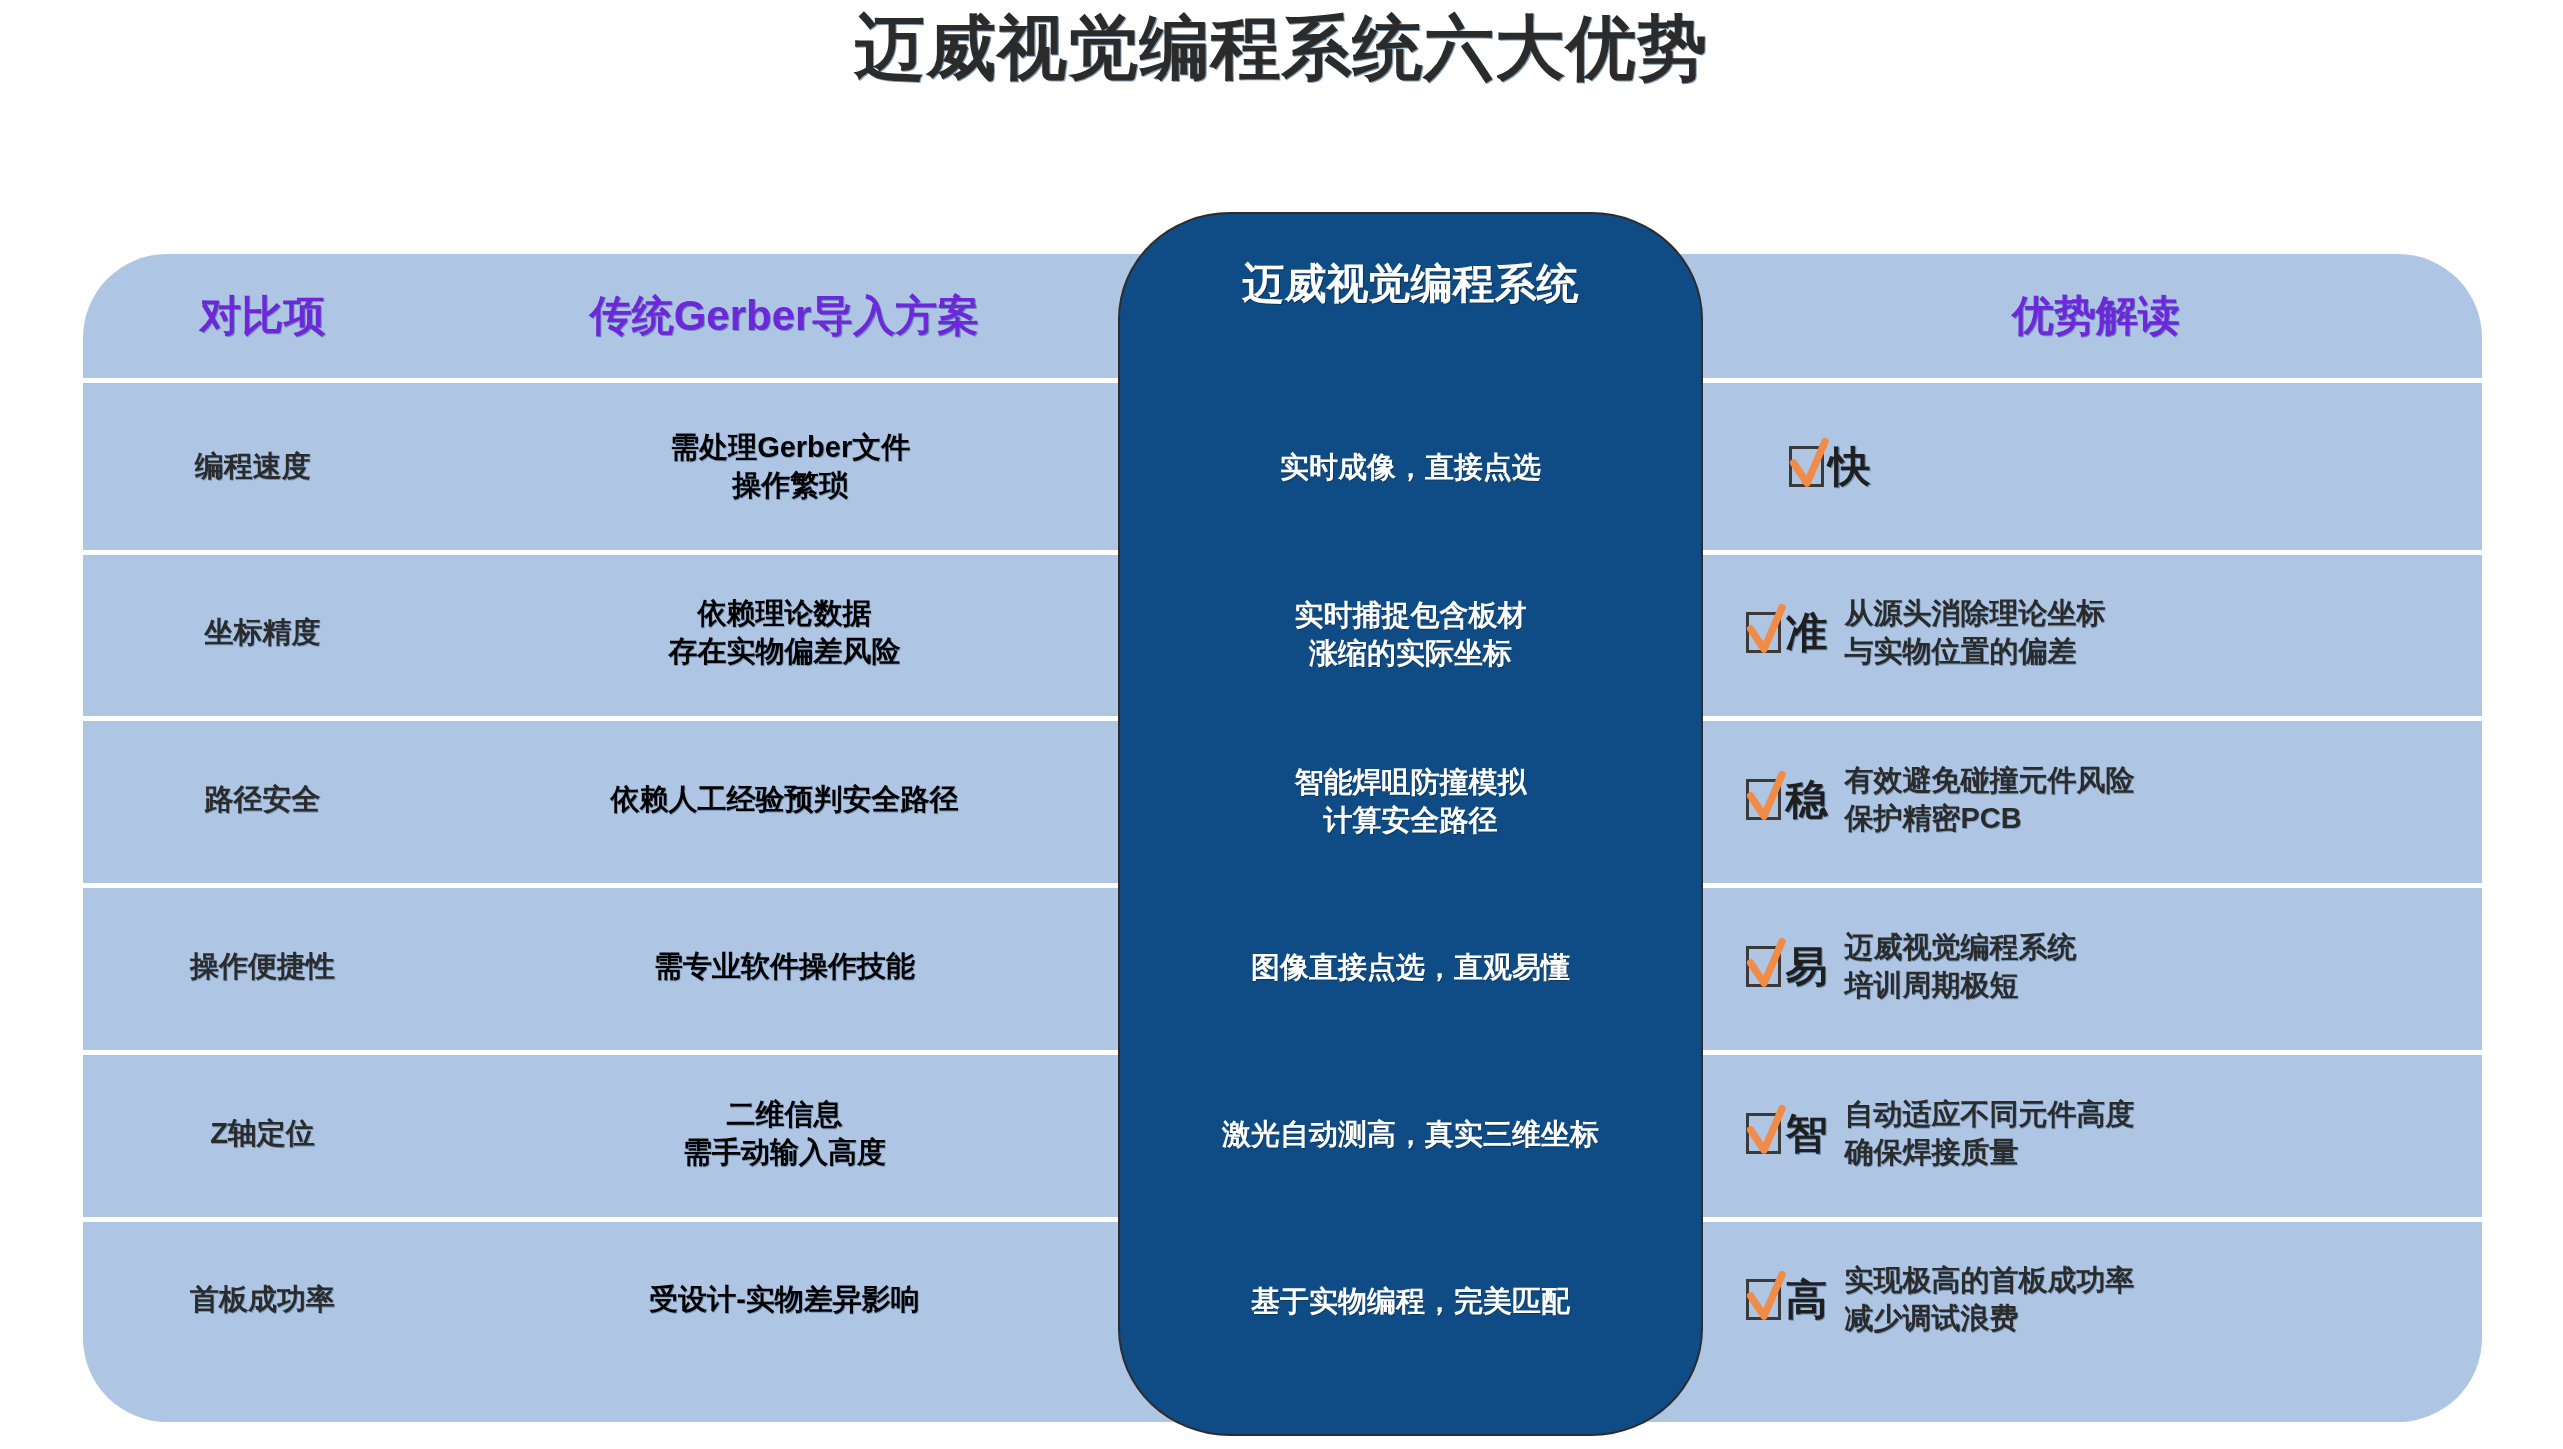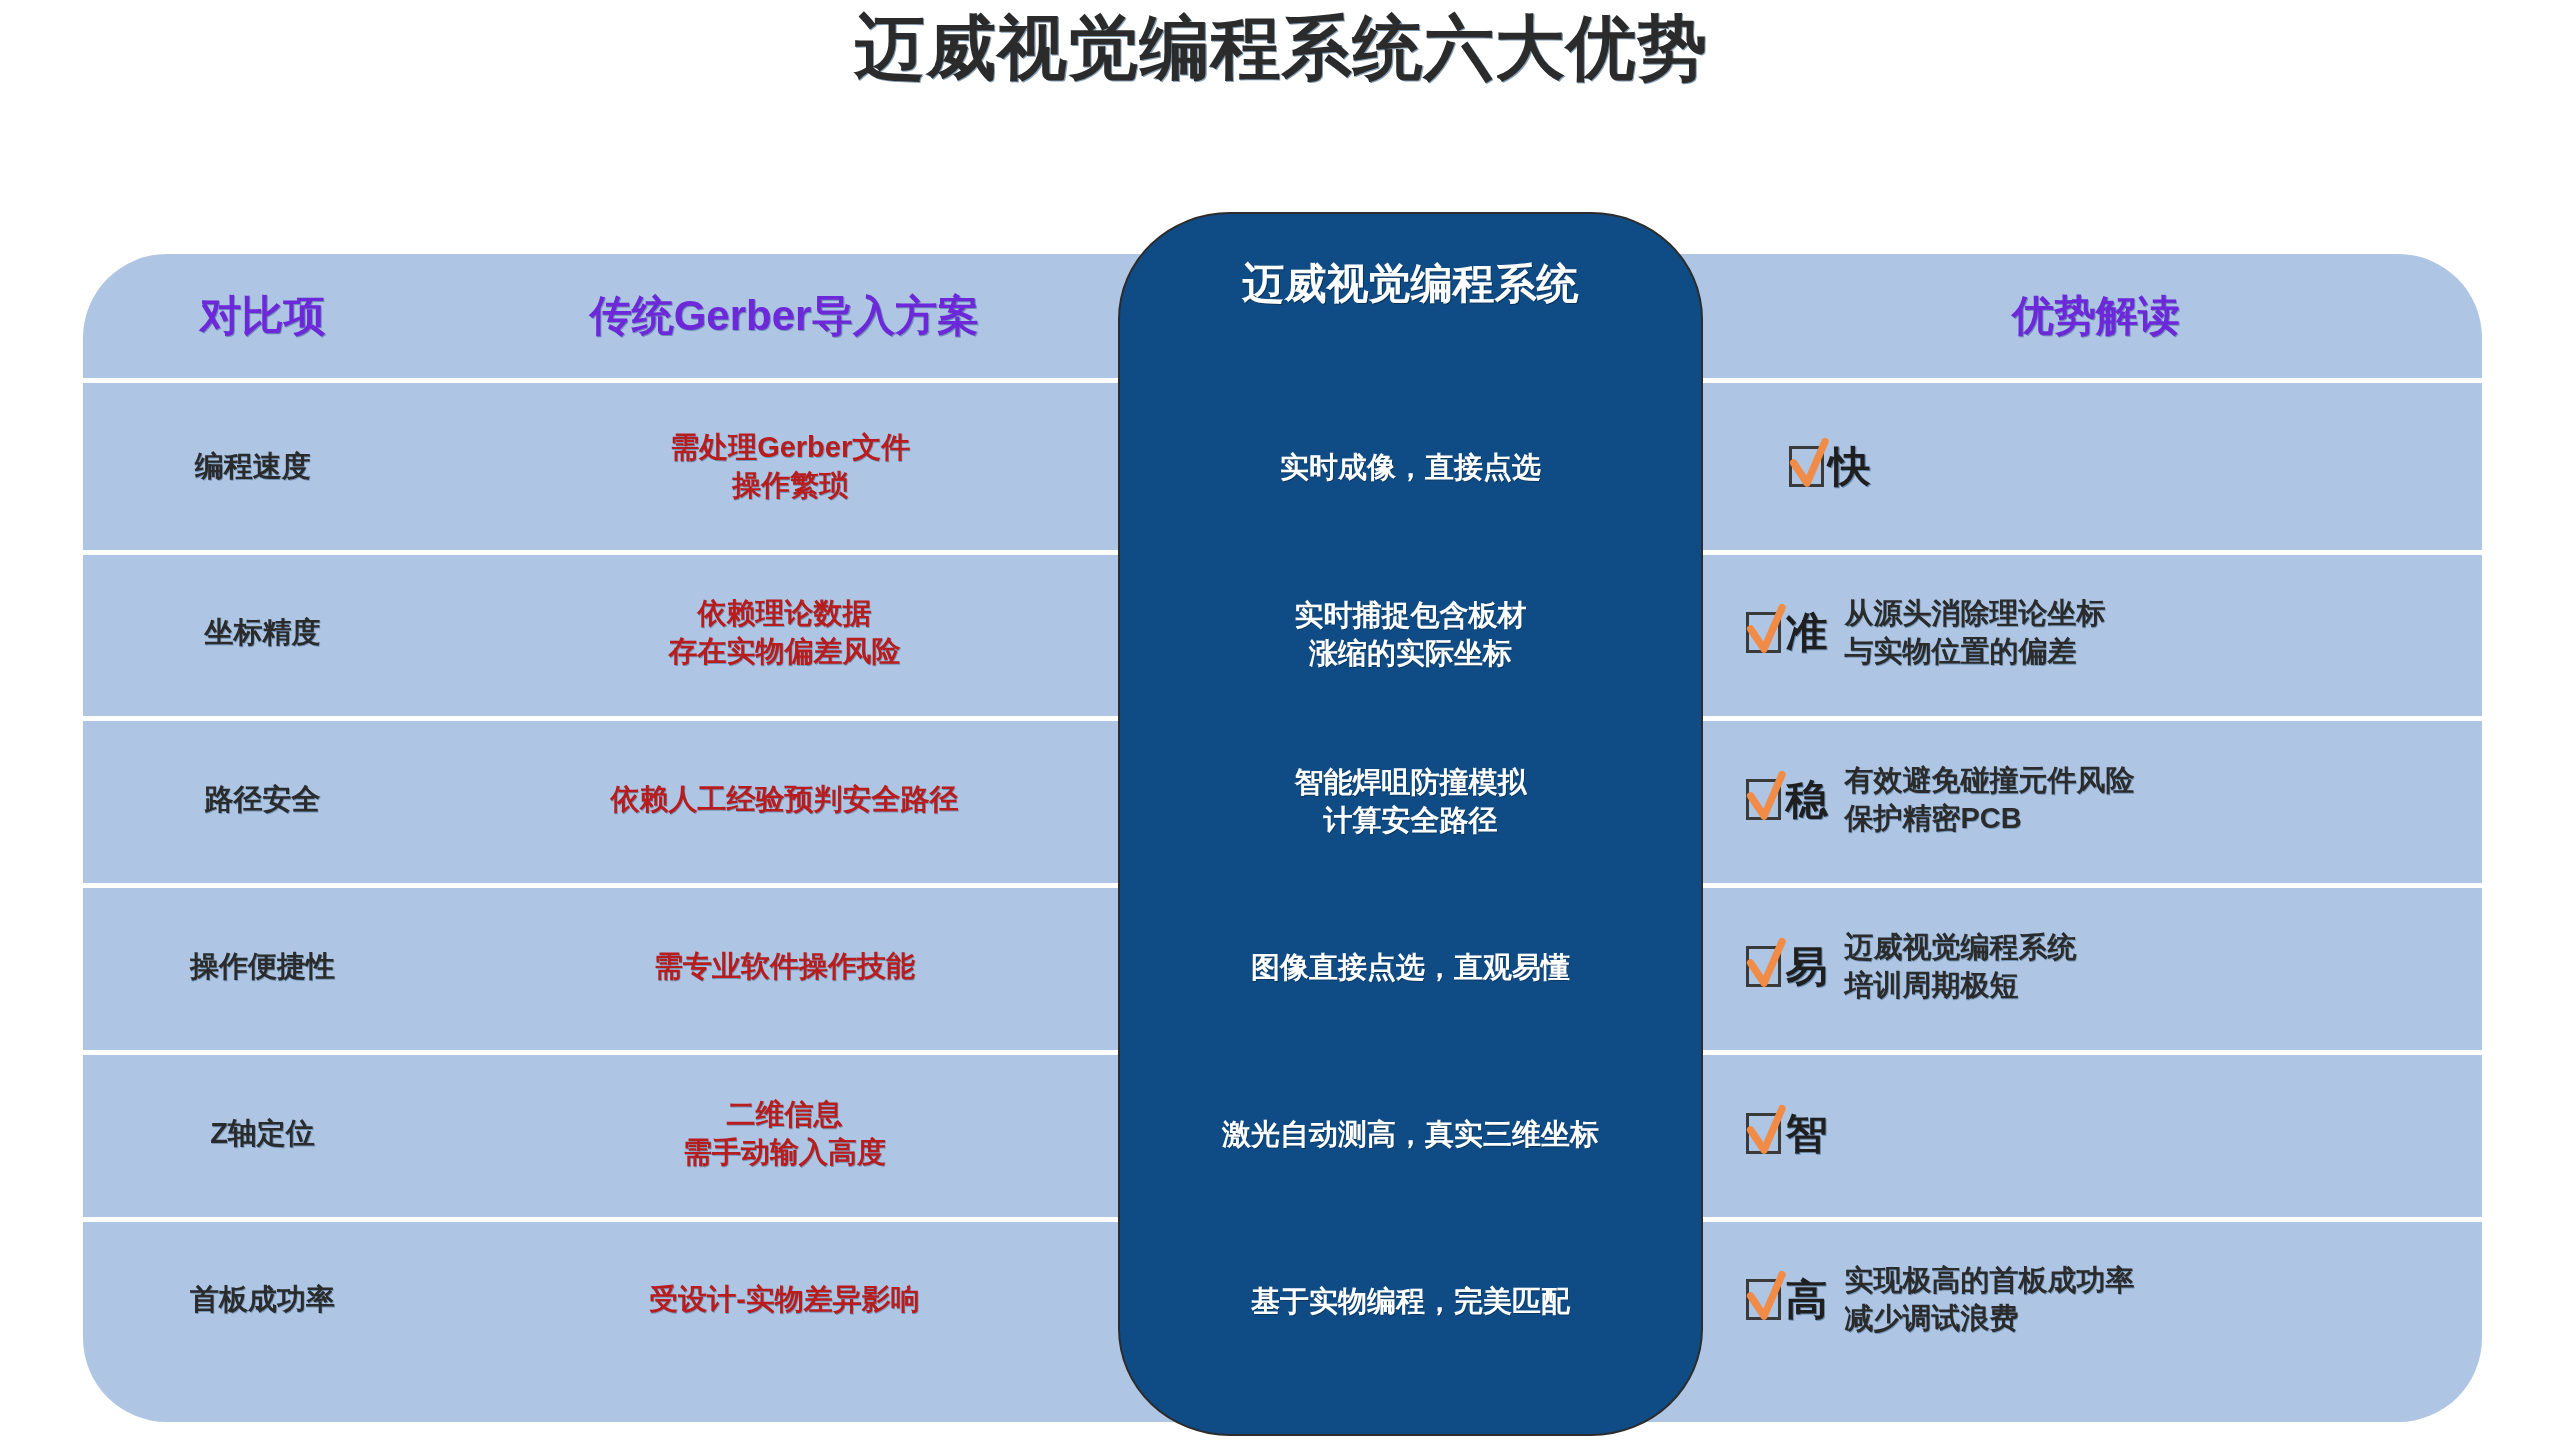--- a/index.html
+++ b/index.html
@@ -54,21 +54,21 @@
     text-shadow:1.1px 1.1px 0 rgba(31,78,121,.45);
   }
 
   
   .brow{height:167px;}
   .cell-item{
     font-size:29px;font-weight:bold;color:#2b2b2b;
     text-shadow:0.8px 0.8px 0 rgba(31,78,121,.4);
   }
   .cell-trad{
-    font-size:29px;font-weight:bold;color:#b91c1c;line-height:1.30;
+    font-size:29px;font-weight:bold;color:#000000;line-height:1.30;
     text-shadow:0.8px 0.8px 0 rgba(31,78,121,.4);
   }
   .cell-mid{visibility:hidden;}
 
   
   .adv-wrap{
     display:flex;align-items:center;gap:17px;
     padding-left:35px;
   }
   .adv-key{
@@ -244,20 +244,24 @@
     <div class="c-adv">
       <div class="adv-wrap">
         <div class="adv-key">
           <span class="chk-box">
             <svg viewBox="0 0 74 96">
                 <path d="M6 46 L30 82 L62 8" fill="none" stroke="#f08c48" stroke-width="13" stroke-linecap="round" stroke-linejoin="round"></path>
               </svg>
           </span>
           <span class="adv-char">智</span>
         </div>
+        <div class="adv-text">
+          <div>自动适应不同元件高度</div>
+          <div>确保焊接质量</div>
+        </div>
       </div>
     </div>
   </div>
 
   <div class="row brow" style="top:962px;">
     <div class="c-item cell-item">首板成功率</div>
     <div class="c-trad cell-trad">
       <div>受设计-实物差异影响</div>
       <div></div>
     </div>

